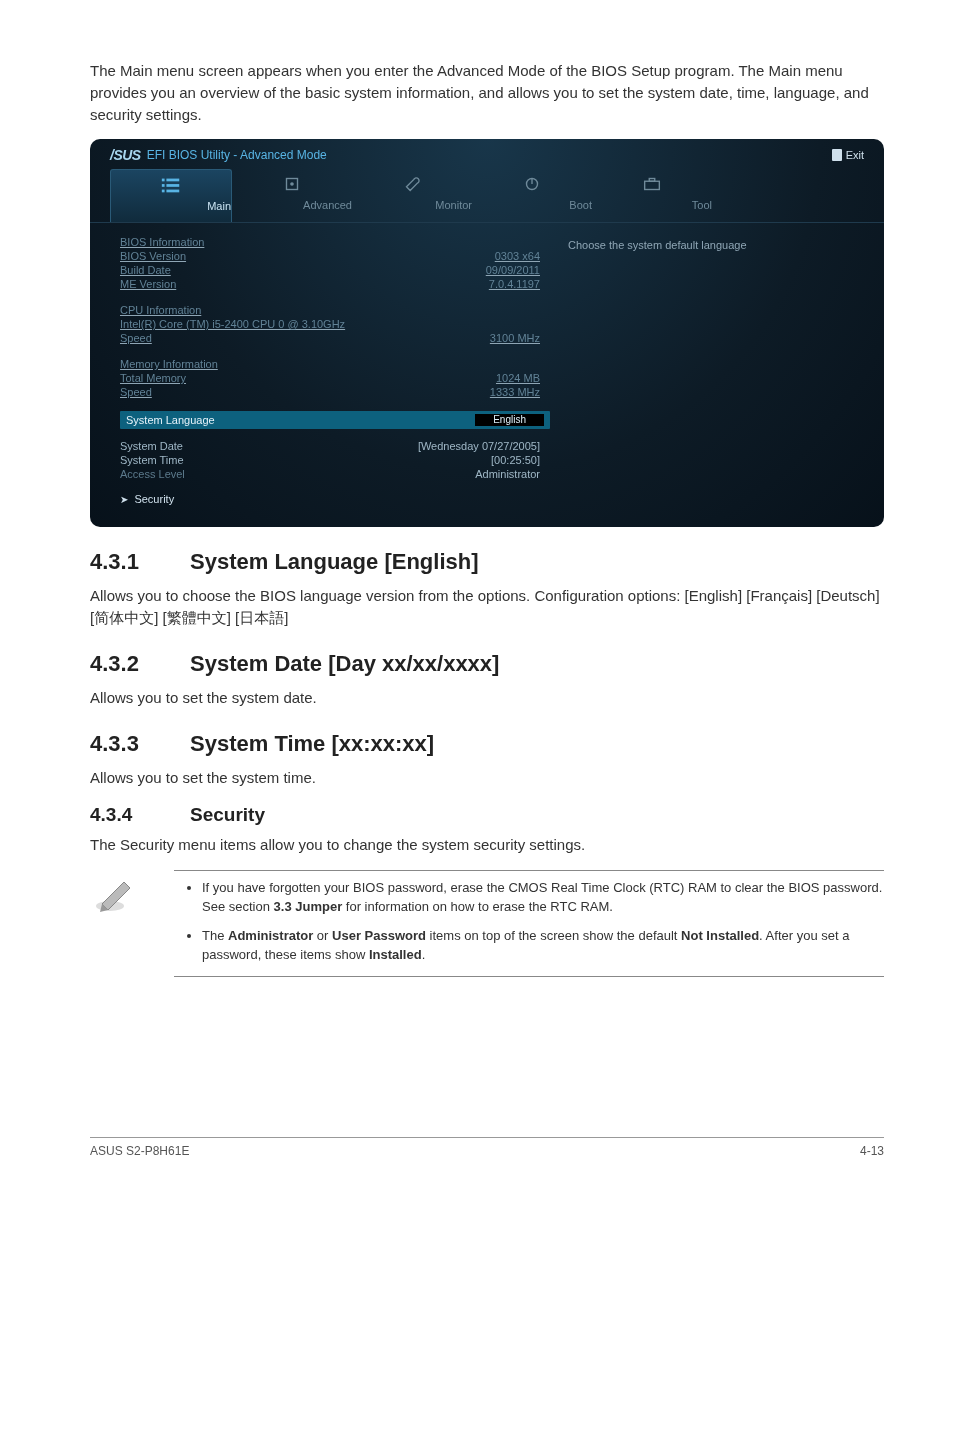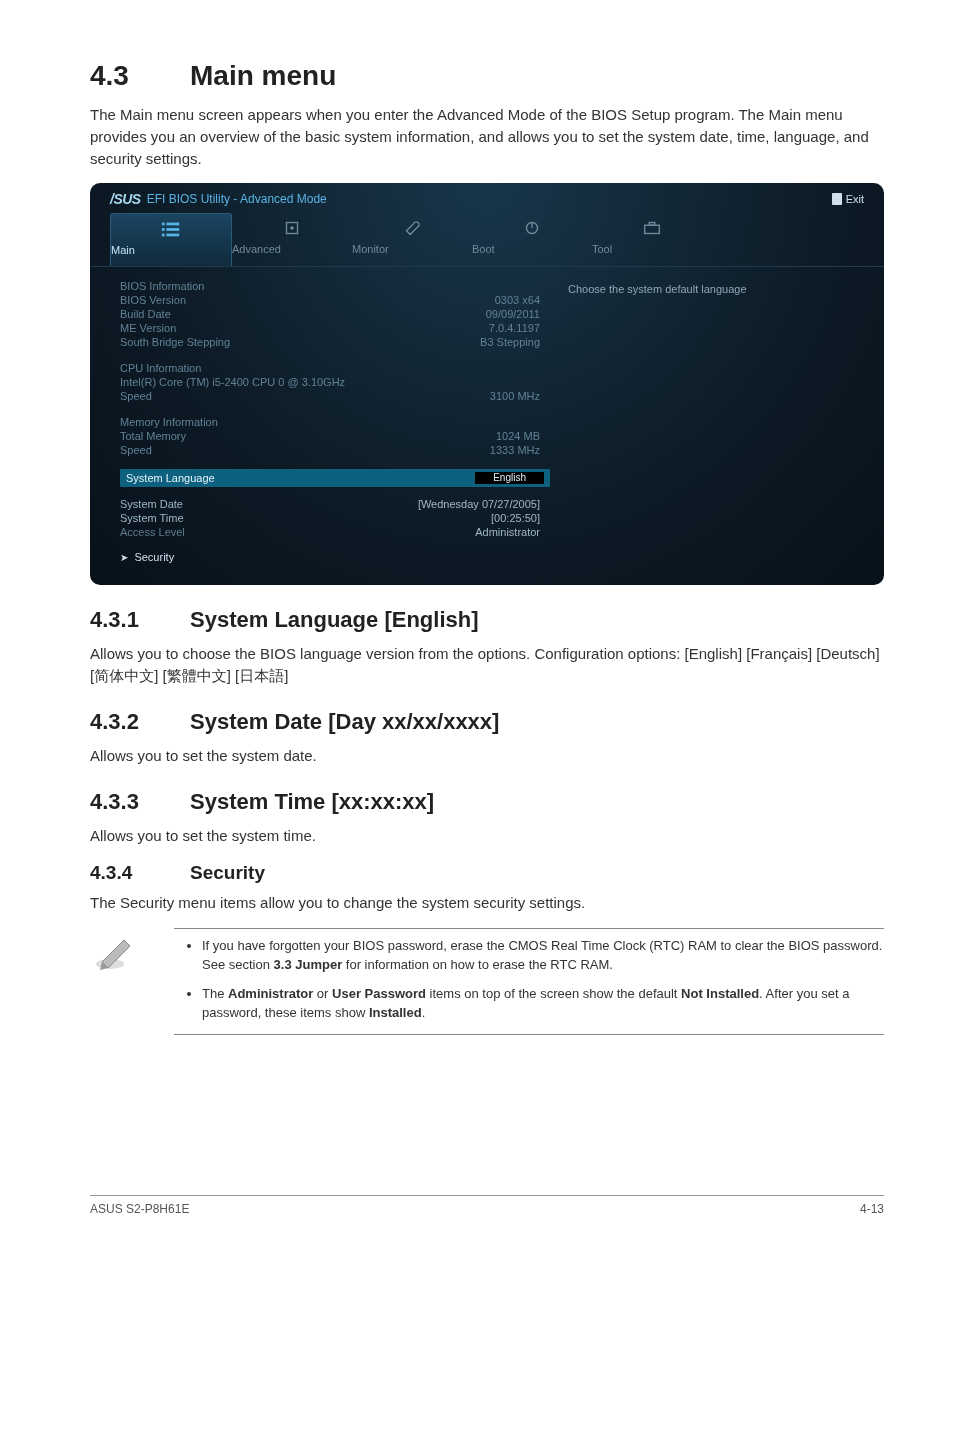--- a/index.html
+++ b/index.html
@@ -82,21 +82,21 @@
 }
 .exit-icon { width:10px;height:12px;background:#cfe0ec;border-radius:1px; }
 
 .bios-tabs {
   display:flex;
   border-bottom: 1px solid #1f3a4d;
   padding: 0 20px;
 }
 .bios-tab {
   flex: 0 0 120px;
-  text-align:left;
+  text-align:right;
   padding: 6px 0 10px 0;
   color:#6f8a9a;
   font-size:11px;
 }
 .bios-tab .tab-icon {
   display:block;
   margin: 0 auto 6px auto;
 }
 .bios-tab.active {
   background: linear-gradient(#1b4561, #102b3c);
@@ -114,20 +114,21 @@
   flex: 1;
   padding-left: 18px;
   color:#8fa6b5;
   font-size:11px;
   padding-top:4px;
 }
 .info-row {
   display:flex;
   justify-content: space-between;
   padding: 1px 0;
+  text-decoration: underline;
 }
 .info-label { color:#618296; }
 .info-val { color:#618296; text-align:right; padding-right:10px; }
 .info-group { margin-bottom: 12px; }
 .highlight-row {
   background:#0d617e;
   color:#e6f3fa;
   padding:3px 6px;
   display:flex;
   justify-content:space-between;
@@ -179,23 +180,20 @@
 }
 
 
 .tab-icon { width:22px; height:18px; }
 </style>
 </head>
 <body>
 
 <div class="page">
 
-  <h1 class="section-title">
-    <span class="num">4.3</span><span>Main menu</span>
-  </h1>
 
   <p class="body">The Main menu screen appears when you enter the Advanced Mode of the BIOS Setup program. The Main menu provides you an overview of the basic system information, and allows you to set the system date, time, language, and security settings.</p>
 
   <div class="bios-panel">
     <div class="bios-topbar">
       <div class="bios-logo-row">
         <span class="asus-logo">/SUS</span>
         <span class="bios-title">EFI BIOS Utility - Advanced Mode</span>
       </div>
       <div class="exit-btn">
@@ -256,24 +254,20 @@
               <span class="info-label">BIOS Version</span>
               <span class="info-val">0303 x64</span>
             </div>
           <div class="info-row">
               <span class="info-label">Build Date</span>
               <span class="info-val">09/09/2011</span>
             </div>
           <div class="info-row">
               <span class="info-label">ME Version</span>
               <span class="info-val">7.0.4.1197</span>
-            </div>
-          <div class="info-row">
-              <span class="info-label">South Bridge Stepping</span>
-              <span class="info-val">B3 Stepping</span>
             </div>
         </div>
 
         <div class="info-group">
           <div class="info-row">
               <span class="info-label">CPU Information</span>
             </div>
           <div class="info-row">
               <span class="info-label">Intel(R) Core (TM) i5-2400 CPU 0 @ 3.10GHz</span>
             </div>

